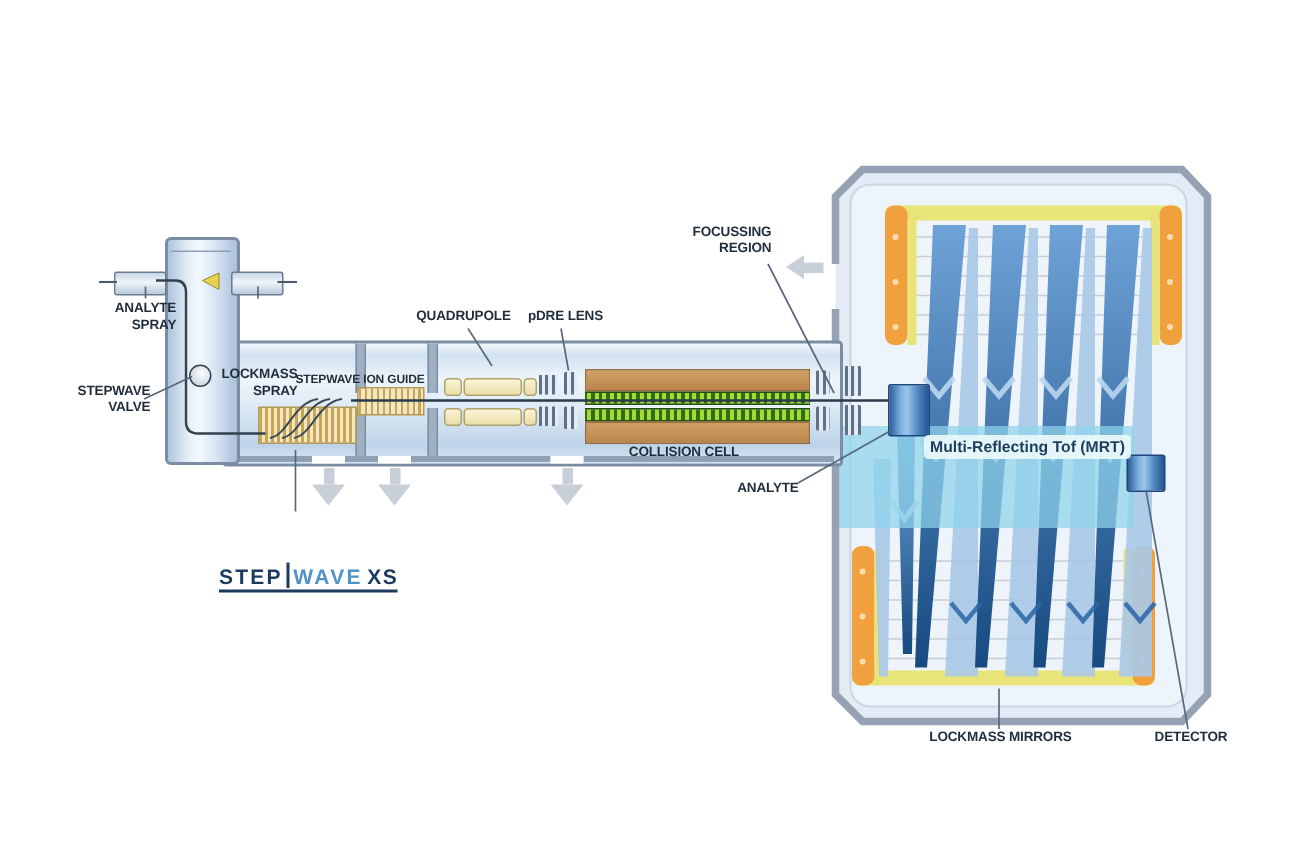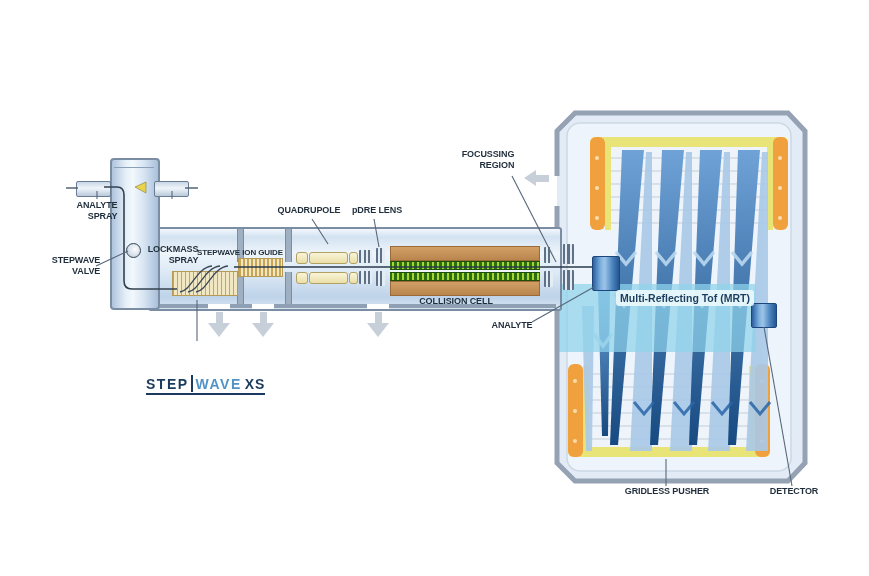--- a/index.html
+++ b/index.html
@@ -268,16 +268,16 @@
   <div class="label" style="left:76px;top:255px;">STEPWAVE
 VALVE</div>
   <div class="label label-sm" style="left:240px;top:248px;">STEPWAVE ION GUIDE</div>
   <div class="label" style="left:309px;top:205px;">QUADRUPOLE</div>
   <div class="label" style="left:377px;top:205px;">pDRE LENS</div>
   <div class="label" style="left:456px;top:296px;">COLLISION CELL</div>
   <div class="label" style="left:488px;top:149px;">FOCUSSING
 REGION</div>
   <div class="label" style="left:512px;top:320px;">ANALYTE</div>
   <div id="mrt-label">Multi-Reflecting Tof (MRT)</div>
-  <div class="label" style="left:667px;top:486px;">GRIDLESS PUSHER</div>
+  <div class="label" style="left:667px;top:486px;">LOCKMASS MIRRORS</div>
   <div class="label" style="left:794px;top:486px;">DETECTOR</div>
 
 </div>
 
 </body></html>

